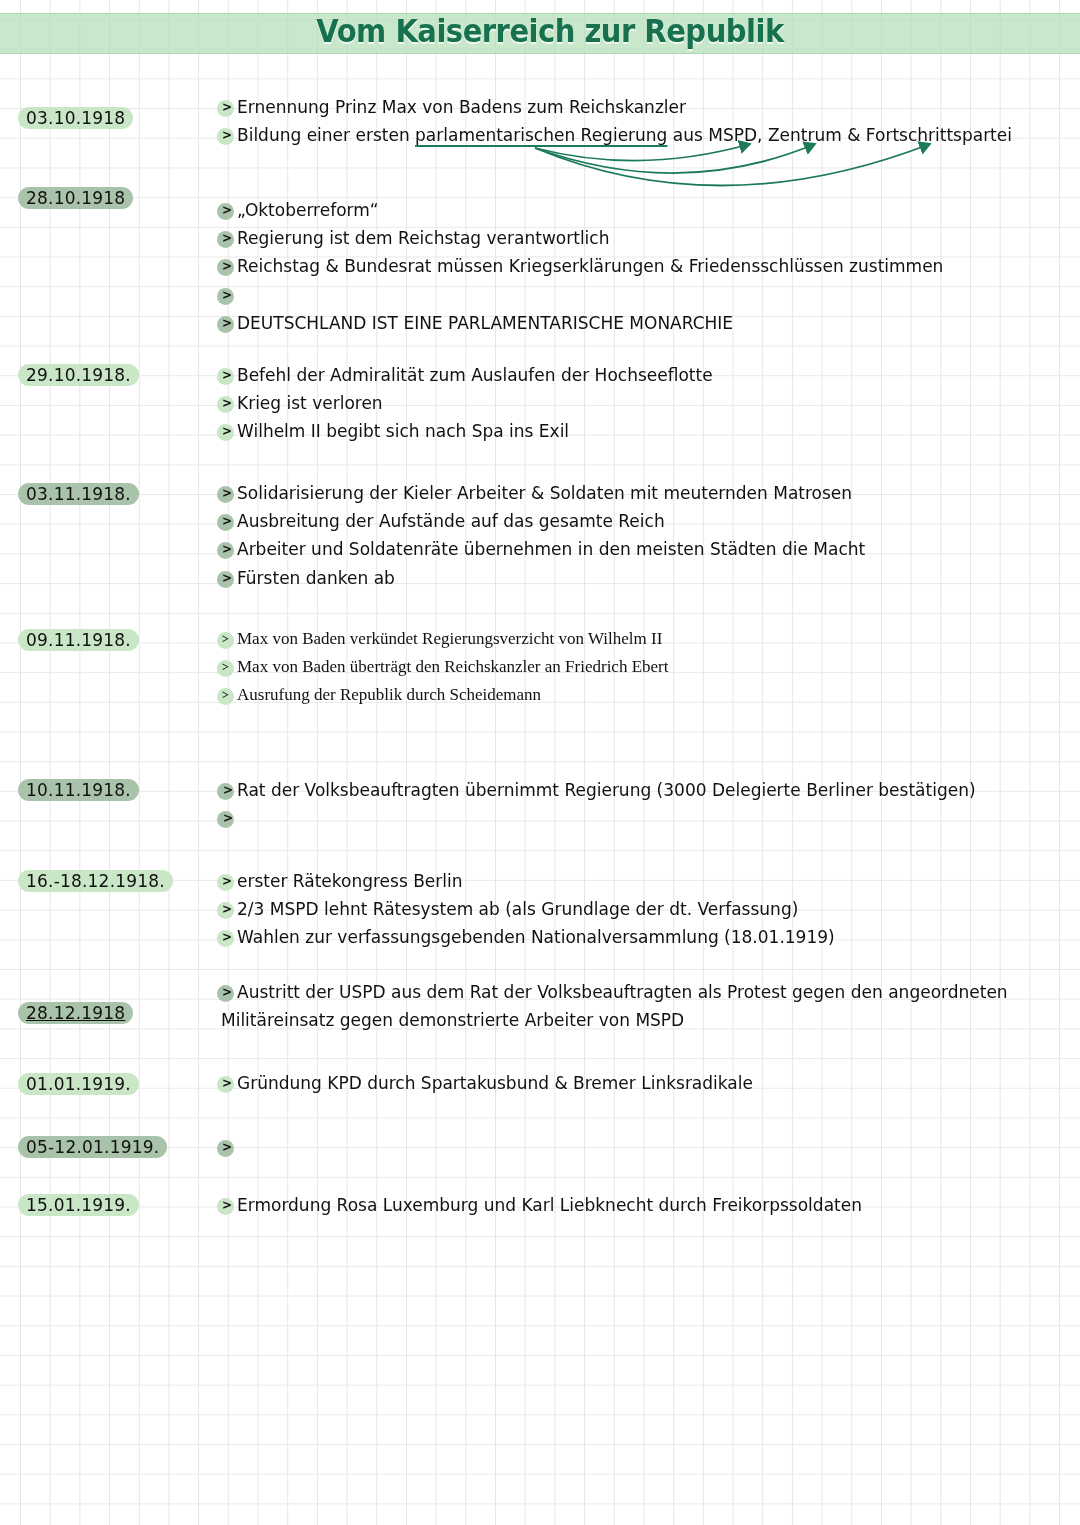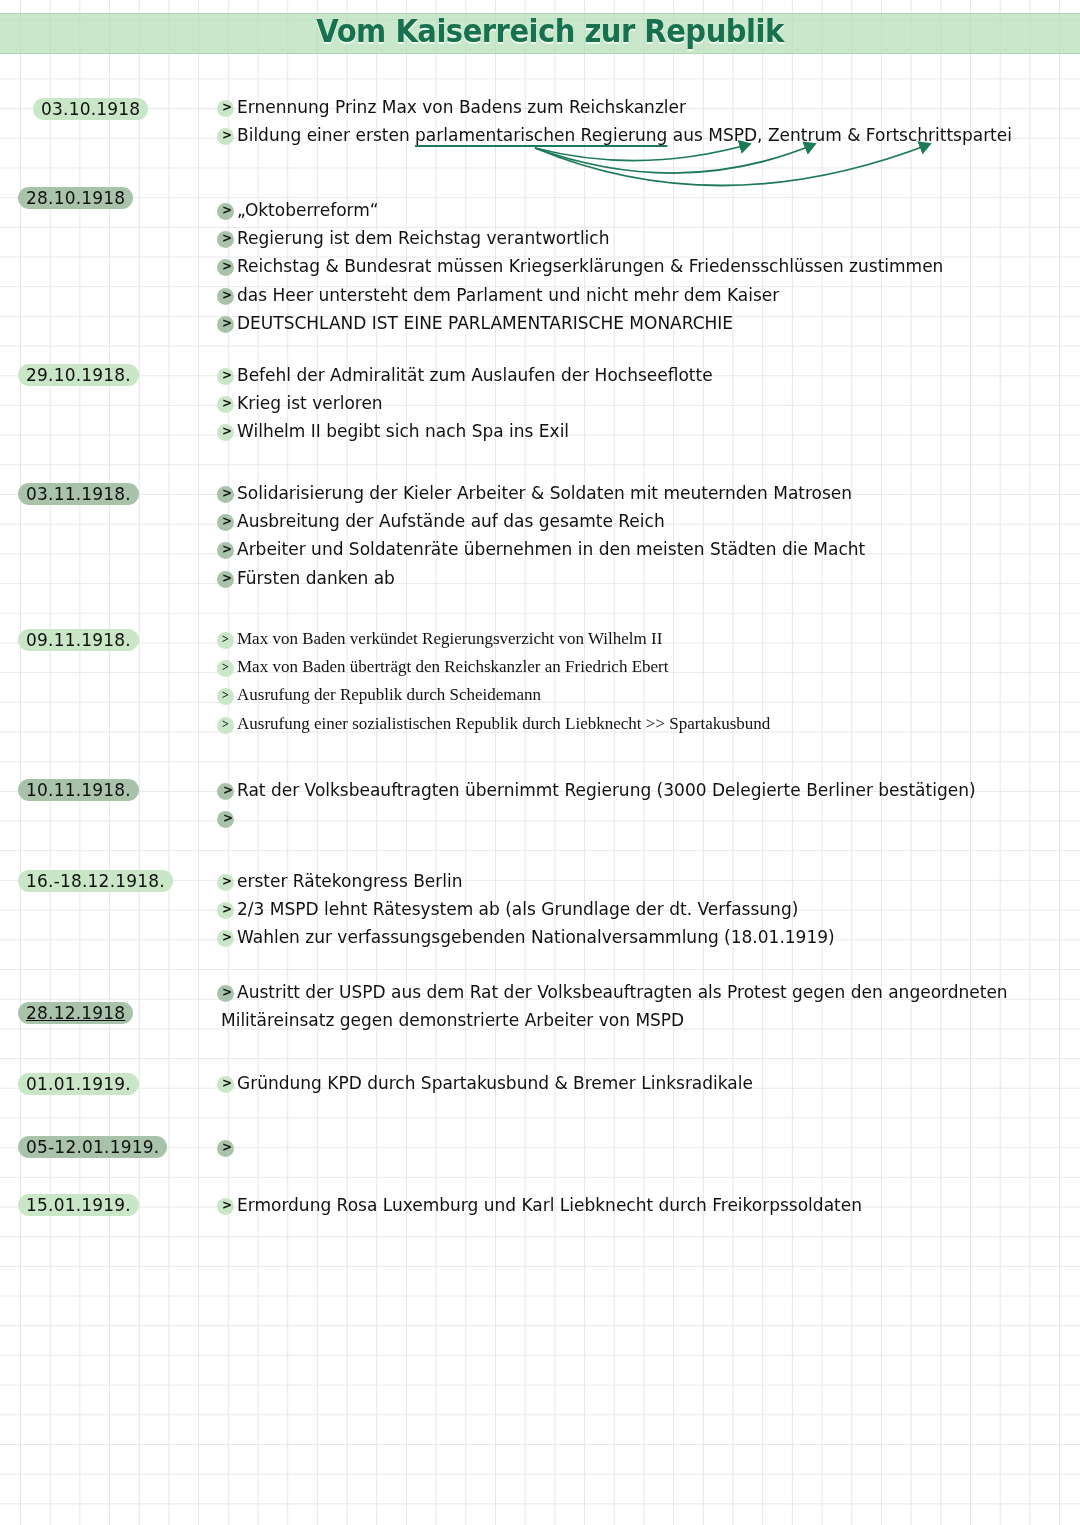--- a/index.html
+++ b/index.html
@@ -54,42 +54,42 @@
     text-decoration-thickness: 2px; text-underline-offset: 4px;
   }
   svg.arrows { position: absolute; left: 0; top: 0; pointer-events: none; }
 </style>
 </head>
 <body>
 
 <div class="title-band"></div>
 <div class="title">Vom Kaiserreich zur Republik</div>
 
-<div class="date light" style="top:98px;margin-left:15px;">03.10.1918</div>
+<div class="date light" style="top:107px;">03.10.1918</div>
 <div class="lines" style="top:93px;">
   <div class="line"><span class="bullet light"></span><span>Ernennung Prinz Max von Badens zum Reichskanzler</span></div>
   <div class="line"><span class="bullet light"></span><span>Bildung einer ersten </span><span class="underline">parlamentarischen Regierung</span><span> aus MSPD, Zentrum &amp; Fortschrittspartei</span></div>
 </div>
 <svg class="arrows" width="1080" height="200">
   <defs>
     <marker id="ah" markerWidth="8" markerHeight="8" refX="6" refY="4" orient="auto">
       <path d="M0,0 L7,4 L0,8 z" fill="#1d7a57"></path>
     </marker>
   </defs>
   <path d="M535,148 Q640,175 750,144" stroke="#1d7a57" stroke-width="1.8" fill="none" marker-end="url(#ah)"></path>
   <path d="M535,148 Q680,200 815,144" stroke="#1d7a57" stroke-width="1.8" fill="none" marker-end="url(#ah)"></path>
   <path d="M535,148 Q720,225 930,144" stroke="#1d7a57" stroke-width="1.8" fill="none" marker-end="url(#ah)"></path>
 </svg>
 
 <div class="date dark" style="top:187px;">28.10.1918</div>
 <div class="lines" style="top:196px;">
   <div class="line"><span class="bullet dark"></span><span>„Oktoberreform“</span></div>
   <div class="line"><span class="bullet dark"></span><span>Regierung ist dem Reichstag verantwortlich</span></div>
   <div class="line"><span class="bullet dark"></span><span>Reichstag &amp; Bundesrat müssen Kriegserklärungen &amp; Friedensschlüssen zustimmen</span></div>
-  <div class="line"><span class="bullet dark"></span><span>das Heer untersteht dem Parlament und nicht mehr dem Kaiser</span></div>
+  <div class="line"><span class="bullet dark"></span></div>
   <div class="line"><span class="bullet dark"></span><span>DEUTSCHLAND IST EINE PARLAMENTARISCHE MONARCHIE</span></div>
 </div>
 
 <div class="date light" style="top:364px;">29.10.1918.</div>
 <div class="lines" style="top:361px;">
   <div class="line"><span class="bullet light"></span><span>Befehl der Admiralität zum Auslaufen der Hochseeflotte</span></div>
   <div class="line"><span class="bullet light"></span><span>Krieg ist verloren</span></div>
   <div class="line"><span class="bullet light"></span><span>Wilhelm II begibt sich nach Spa ins Exil</span></div>
 </div>
 
@@ -99,21 +99,20 @@
   <div class="line"><span class="bullet dark"></span><span>Ausbreitung der Aufstände auf das gesamte Reich</span></div>
   <div class="line"><span class="bullet dark"></span><span>Arbeiter und Soldatenräte übernehmen in den meisten Städten die Macht</span></div>
   <div class="line"><span class="bullet dark"></span><span>Fürsten danken ab</span></div>
 </div>
 
 <div class="date light" style="top:629px;">09.11.1918.</div>
 <div class="lines" style="top:625px;font-family:Liberation Serif, serif;">
   <div class="line"><span class="bullet light"></span><span>Max von Baden verkündet Regierungsverzicht von Wilhelm II</span></div>
   <div class="line"><span class="bullet light"></span><span>Max von Baden überträgt den Reichskanzler an Friedrich Ebert</span></div>
   <div class="line"><span class="bullet light"></span><span>Ausrufung der Republik durch Scheidemann</span></div>
-  <div class="line"><span class="bullet light"></span><span>Ausrufung einer sozialistischen Republik durch Liebknecht &gt;&gt; Spartakusbund</span></div>
 </div>
 
 <div class="date dark" style="top:779px;">10.11.1918.</div>
 <div class="lines" style="top:776px;text-align:center;">
   <div class="line"><span class="bullet dark"></span><span>Rat der Volksbeauftragten übernimmt Regierung  (3000 Delegierte Berliner bestätigen)</span></div>
   <div class="line"><span class="bullet dark"></span></div>
 </div>
 
 <div class="date light" style="top:870px;">16.-18.12.1918.</div>
 <div class="lines" style="top:867px;">

